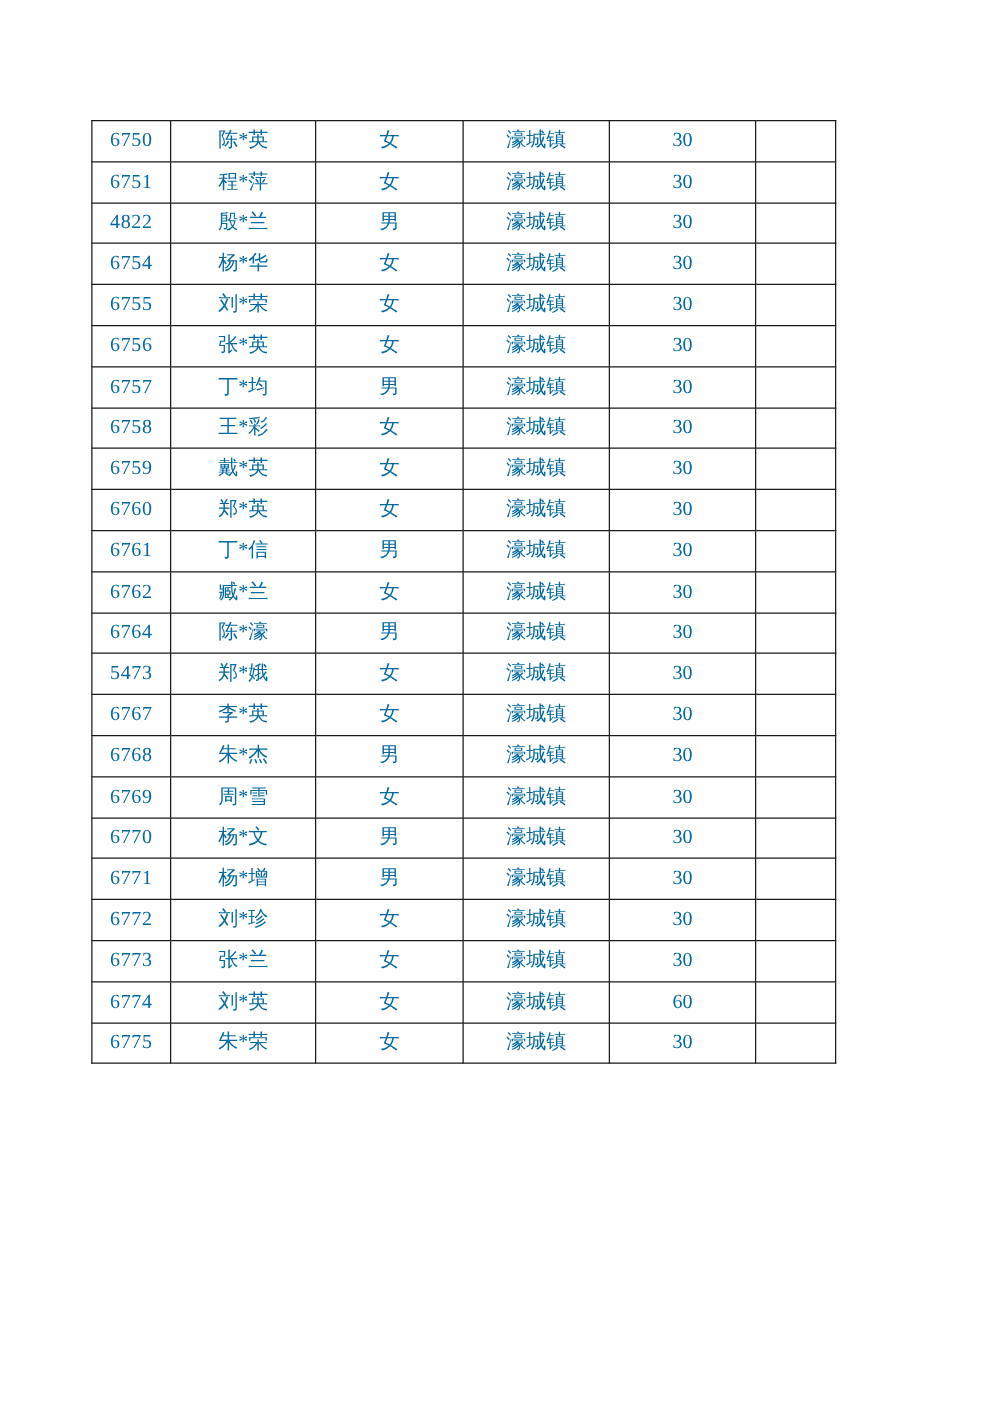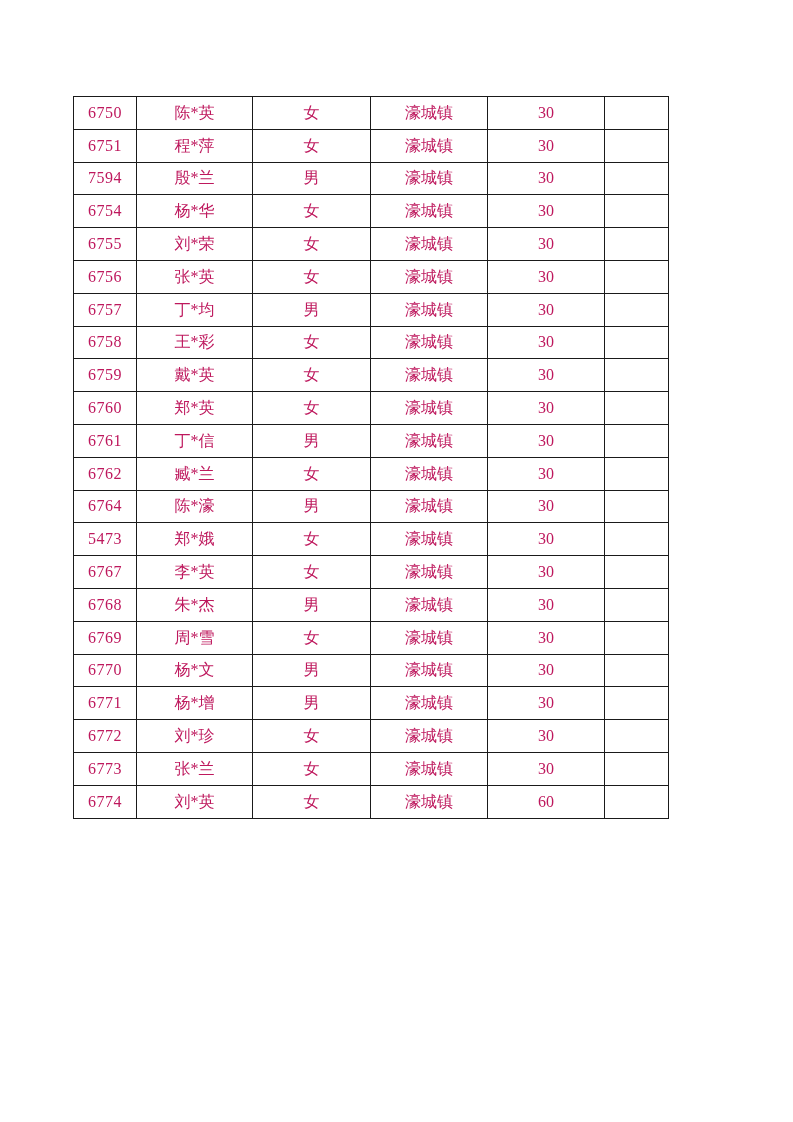--- a/index.html
+++ b/index.html
@@ -6,21 +6,21 @@
     margin: 0;
     padding: 0;
     background: #ffffff;
   }
   .page {
     position: relative;
     width: 678px;
     height: 1122px;
     background: #ffffff;
     font-family: "Liberation Serif", "DejaVu Serif", serif;
-    color: #be185d;
+    color: #0369a1;
     overflow: hidden;
   }
   table.records {
     position: absolute;
     left: 73px;
     top: 96px;
     width: 595px;
     border-collapse: collapse;
     table-layout: fixed;
   }
@@ -61,21 +61,21 @@
         </tr>
         <tr>
           <td class="col-index">6751</td>
           <td class="col-name">程*萍</td>
           <td class="col-gender">女</td>
           <td class="col-town">濠城镇</td>
           <td class="col-amount">30</td>
           <td class="col-blank"></td>
         </tr>
         <tr>
-          <td class="col-index">7594</td>
+          <td class="col-index">4822</td>
           <td class="col-name">殷*兰</td>
           <td class="col-gender">男</td>
           <td class="col-town">濠城镇</td>
           <td class="col-amount">30</td>
           <td class="col-blank"></td>
         </tr>
         <tr>
           <td class="col-index">6754</td>
           <td class="col-name">杨*华</td>
           <td class="col-gender">女</td>
@@ -218,17 +218,25 @@
           <td class="col-town">濠城镇</td>
           <td class="col-amount">30</td>
           <td class="col-blank"></td>
         </tr>
         <tr>
           <td class="col-index">6774</td>
           <td class="col-name">刘*英</td>
           <td class="col-gender">女</td>
           <td class="col-town">濠城镇</td>
           <td class="col-amount">60</td>
+          <td class="col-blank"></td>
+        </tr>
+        <tr>
+          <td class="col-index">6775</td>
+          <td class="col-name">朱*荣</td>
+          <td class="col-gender">女</td>
+          <td class="col-town">濠城镇</td>
+          <td class="col-amount">30</td>
           <td class="col-blank"></td>
         </tr>
       </tbody>
   </table>
 </div>
 
 </body></html>

